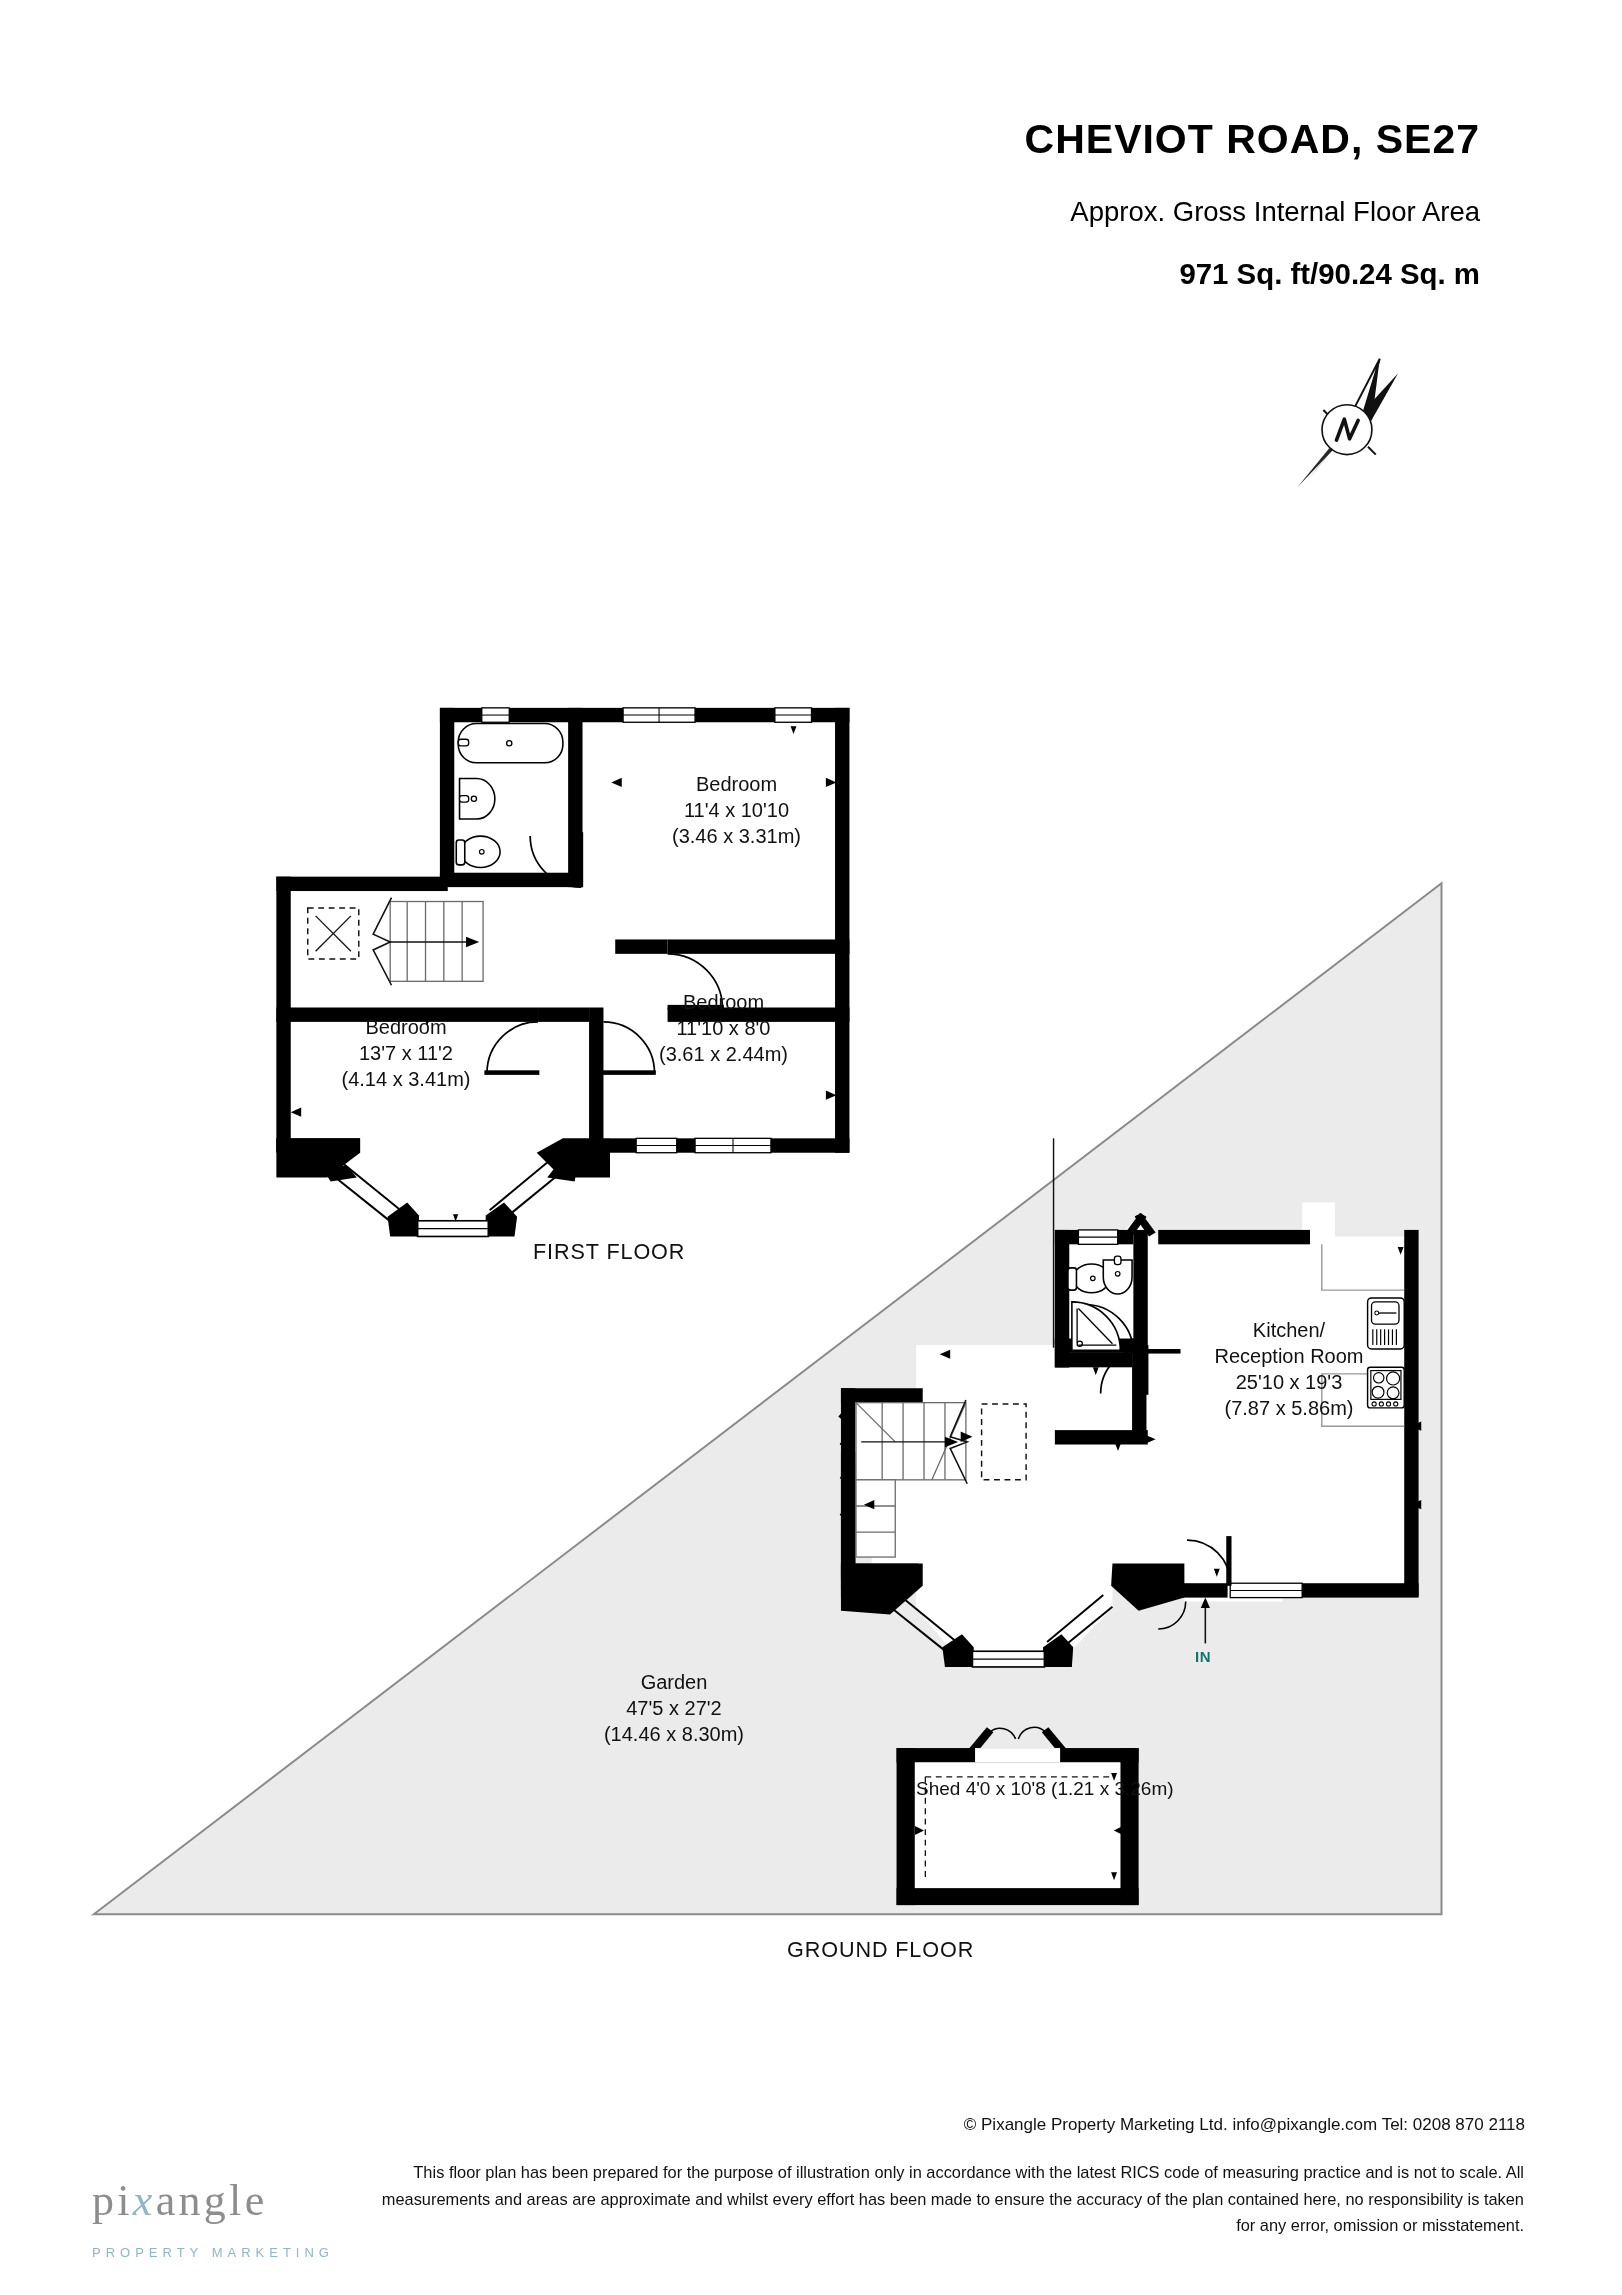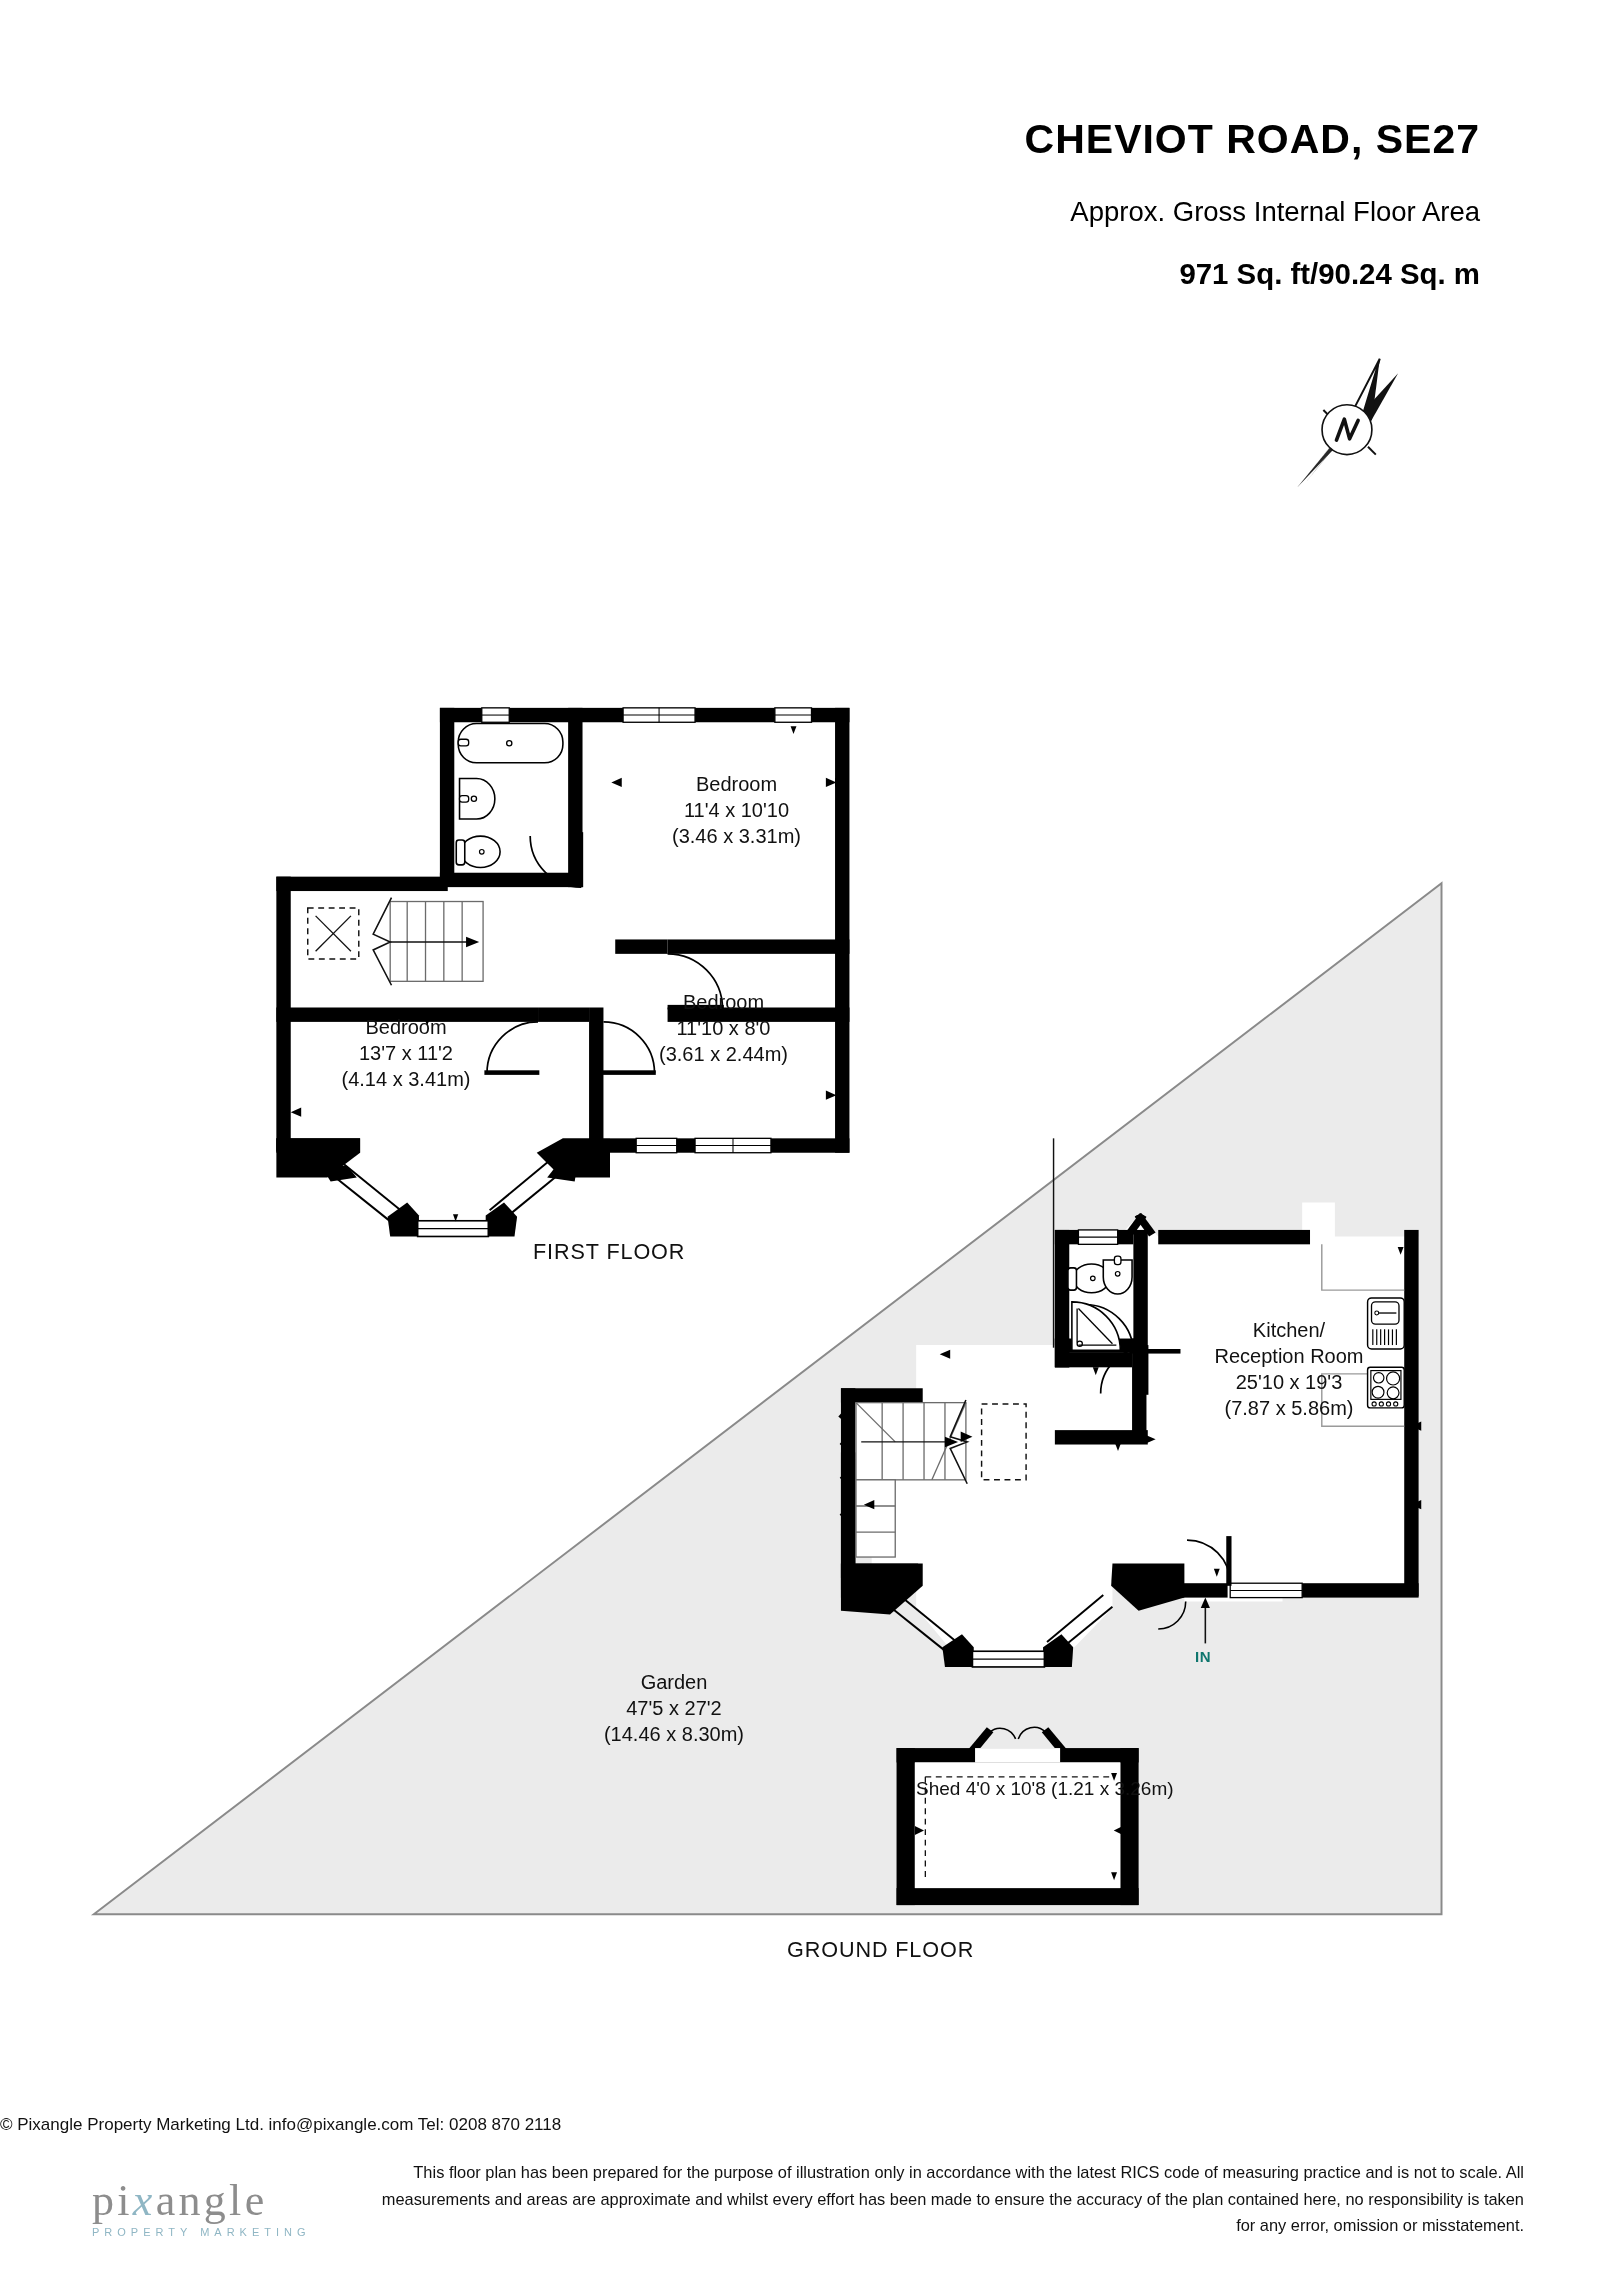--- a/index.html
+++ b/index.html
@@ -23,26 +23,26 @@
   .lbl{position:absolute;text-align:center;font-size:20px;line-height:1.30;
        font-family:"Liberation Sans",sans-serif;color:#111;white-space:nowrap;}
   .lbl .nm{display:block;}
   .lbl .d1{display:block;}
   .lbl .d2{display:block;}
   .floorlbl{position:absolute;font-size:21.6px;letter-spacing:0.9px;color:#111;white-space:nowrap;}
   .inlbl{position:absolute;font-size:15px;font-weight:bold;letter-spacing:0.5px;color:#0f766e;}
   .shedlbl{position:absolute;text-align:center;font-size:19px;line-height:1.30;color:#111;white-space:nowrap;}
 
   
-  #copyright{position:absolute;left:0;top:2115px;width:1525px;font-size:17px;color:#111;}
+  #copyright{position:absolute;left:0;top:2115px;width:1525px;text-align:right;font-size:17px;color:#111;}
   #disc{position:absolute;left:366px;top:2159px;width:1158px;text-align:right;font-size:16.4px;line-height:1.62;color:#111;}
   #logo{position:absolute;left:92px;top:2179px;}
   #logo .word{font-family:"Liberation Serif",serif;font-size:44px;color:#8d8d8d;letter-spacing:3.3px;line-height:1;}
   #logo .word .xx{color:#8fb6c4;font-style:italic;font-family:"Liberation Serif",serif;}
-  #logo .tag{margin-top:3px;font-family:"Liberation Sans",sans-serif;font-size:11px;color:#8fb6c4;letter-spacing:5px;}
+  #logo .tag{margin-top:22px;font-family:"Liberation Sans",sans-serif;font-size:13px;color:#8fb6c4;letter-spacing:5px;}
 </style>
 </head>
 <body>
 
 <div id="sheet">
 
   <div class="hdr" id="h-title">CHEVIOT ROAD, SE27</div>
   <div class="hdr" id="h-sub">Approx. Gross Internal Floor Area</div>
   <div class="hdr" id="h-area">971 Sq. ft/90.24 Sq. m</div>
 

